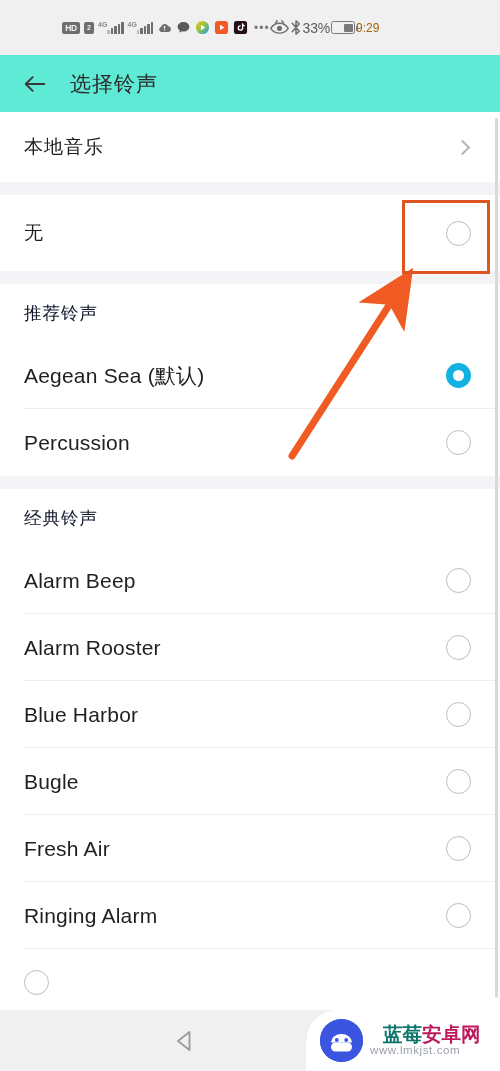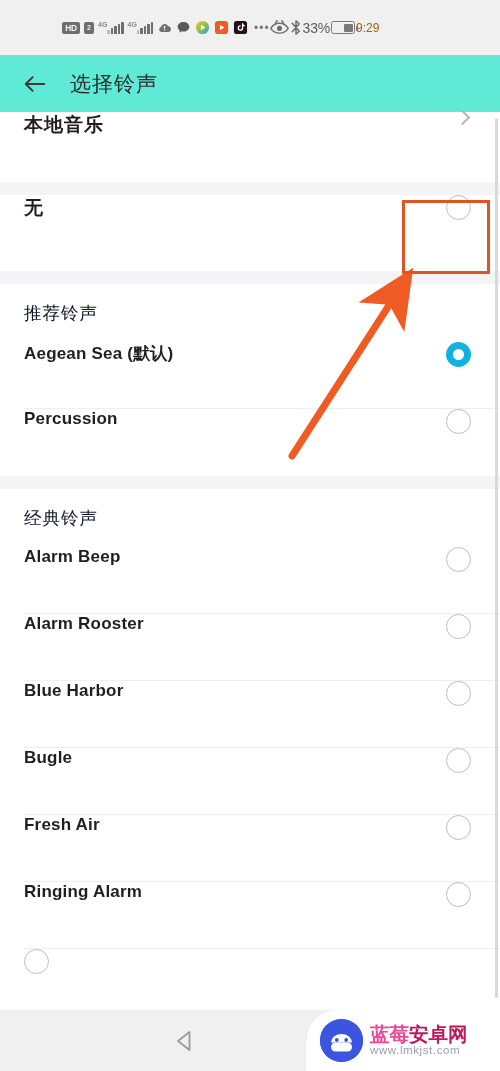--- a/index.html
+++ b/index.html
@@ -79,27 +79,26 @@
   }
   .back-arrow { width:26px; height:26px; flex:0 0 auto; cursor:pointer; }
   .appbar-title {
     font-size:21px; color:#2b2b2b; letter-spacing:1px;
   }
 
   
   .content { position:relative; background:#ffffff; }
   .row {
     position:relative;
-    display:flex; justify-content:space-between;
+    display:flex; align-items:center; justify-content:space-between;
     padding:0 24px 0 24px;
     background:#ffffff;
     height:67px;
-    font-weight:bold;
-  }
-  .row-label { font-size:17px; color:#1f1f1f; letter-spacing:0.2px; }
+  }
+  .row-label { font-size:21px; color:#1f1f1f; letter-spacing:0.2px; }
   .row-label.cjk { font-size:19px; letter-spacing:1px; }
   .row .sep {
     position:absolute; left:24px; right:0; bottom:0; height:1px;
     background:#eeeeee;
   }
 
   .chev {
     width:11px; height:11px;
     border-right:2px solid #b6b6b6; border-top:2px solid #b6b6b6;
     transform:rotate(45deg); margin-right:8px;
@@ -167,21 +166,21 @@
   .wm-logo {
     width:43px; height:43px; border-radius:50%;
     background:#3b55e0;
     position:relative; flex:0 0 auto;
   }
   .wm-text { display:flex; flex-direction:column; gap:1px; }
   .wm-cn {
     font-size:19.5px; font-weight:bold; letter-spacing:0px; line-height:1;
     white-space:nowrap;
   }
-  .wm-cn .b1c { color:#ec4899; }
+  .wm-cn .b1c { color:#0f766e;margin-left:13px; }
   .wm-cn .b2c { color:#be185d; }
   .wm-url {
     font-size:11.5px; color:#9aa0ac; letter-spacing:0.6px; line-height:1;
     white-space:nowrap;
   }
 </style>
 </head>
 <body>
 
 <div id="screen">

